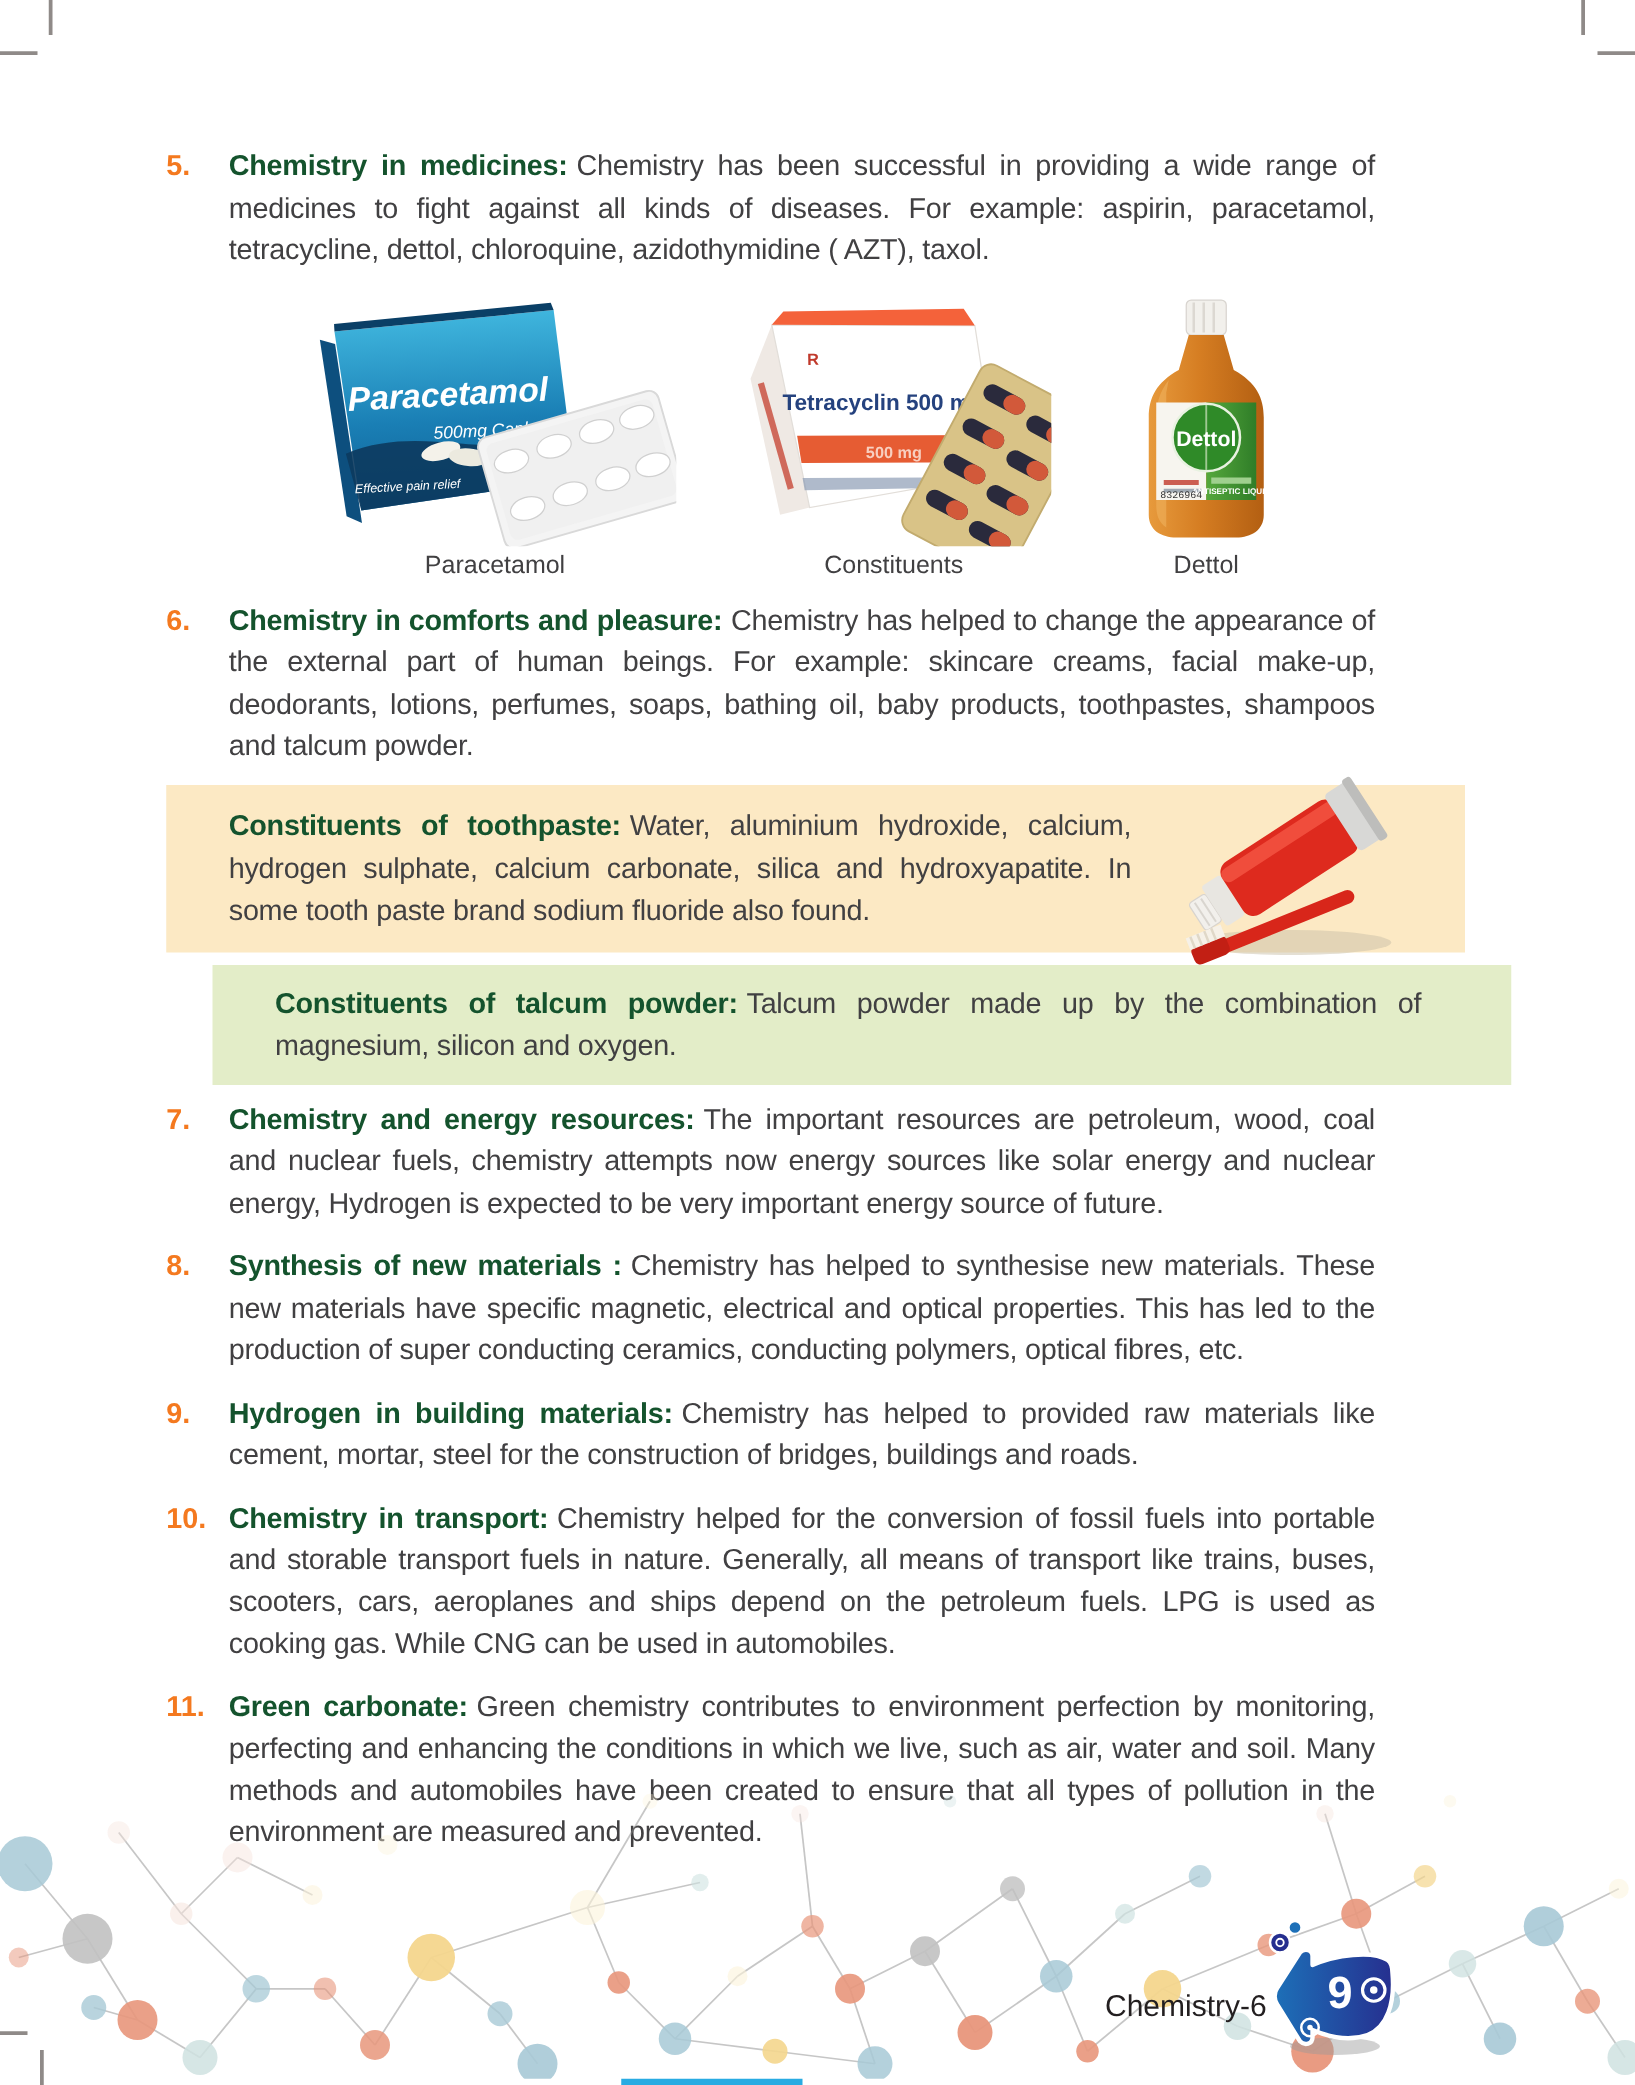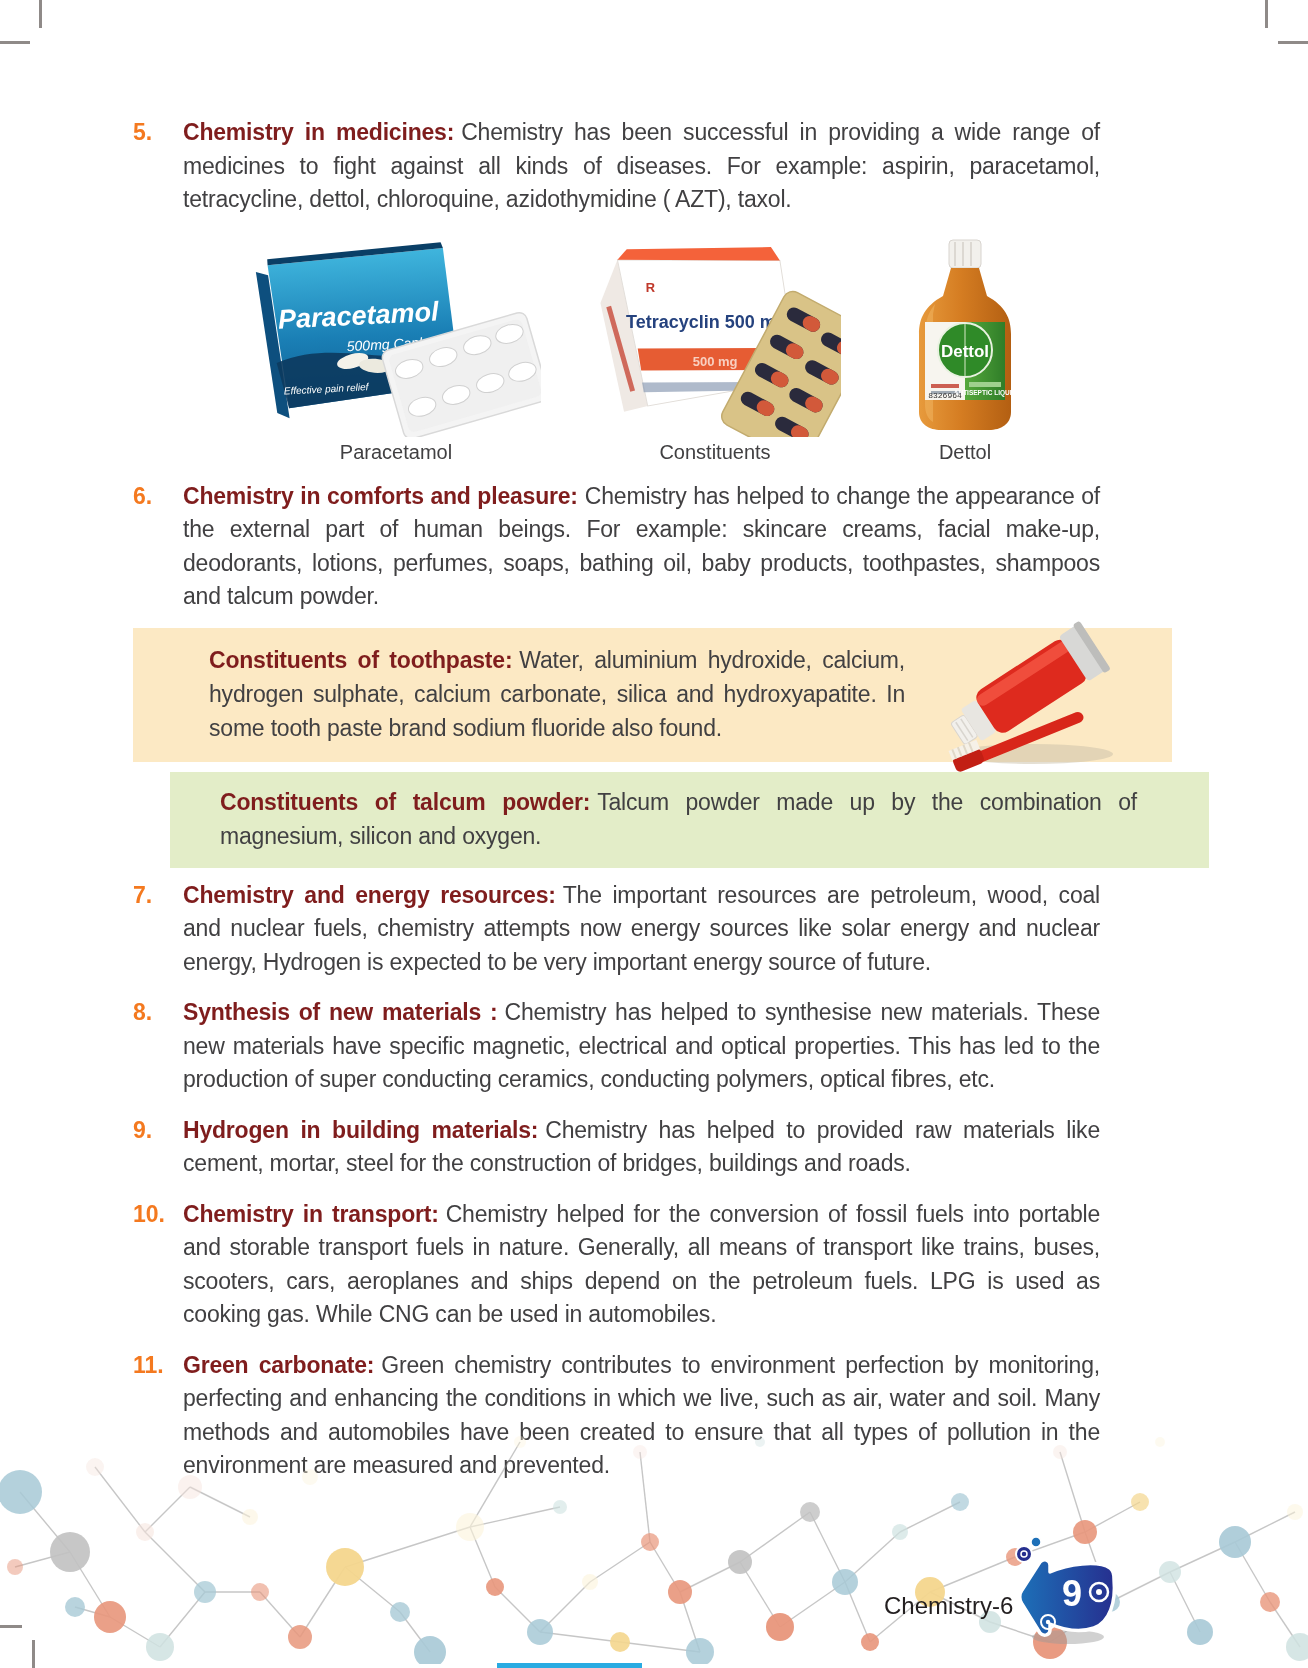--- a/index.html
+++ b/index.html
@@ -5,30 +5,30 @@
   html,body{margin:0;padding:0;background:#ffffff;}
   .page{position:relative;width:1308px;height:1668px;background:#ffffff;overflow:hidden;
         font-family:"Liberation Sans",sans-serif;color:#414042;}
   .cropmark{position:absolute;background:#8f8a88;}
 
   .content{position:absolute;left:133px;top:116px;width:1039px;}
 
   .item{display:flex;margin-bottom:17px;}
   .num{flex:0 0 50px;font-weight:700;color:#F4791F;font-size:23px;line-height:33.5px;}
   .itembody{width:917px;font-size:23px;line-height:33.5px;text-align:justify;letter-spacing:-0.2px;}
-  .ihead{color:#7f1d1d;font-weight:700;margin-right:7px;}
+  .ihead{color:#14532d;font-weight:700;margin-right:7px;}
 
   .figs{display:flex;align-items:flex-end;padding-left:118px;margin:2px 0 16px 0;gap:48px;}
   .fig{display:flex;flex-direction:column;align-items:center;}
   .caption{font-size:20px;margin-top:4px;color:#414042;}
 
   .hbox{position:relative;width:1039px;box-sizing:border-box;margin-bottom:10px;
         font-size:23px;line-height:34px;text-align:justify;letter-spacing:-0.2px;}
   .hbox .ihead{margin-right:7px;}
-  .box-toothpaste{background:#FCE9C4;padding:15px 267px 17px 76px;}
+  .box-toothpaste{background:#FCE9C4;padding:15px 267px 17px 50px;}
   .box-talcum{background:#E3EDC8;padding:13px 72px 15px 50px;margin-bottom:11px;margin-left:37px;}
   .box-cement{background:#ADE0F8;padding:8px 72px 10px 50px;margin-bottom:16px;}
   .toothpaste-art{position:absolute;right:44px;top:-16px;}
 
   .footer-art{position:absolute;left:0;bottom:0;}
   .brand{position:absolute;left:884px;top:1592px;font-size:24px;color:#231f20;text-align:center;}
   .badge{position:absolute;left:1002px;top:1534px;}
   .bottom-blue{position:absolute;left:497px;top:1663px;width:145px;height:5px;background:#29abe2;}
 </style>
 </head>

